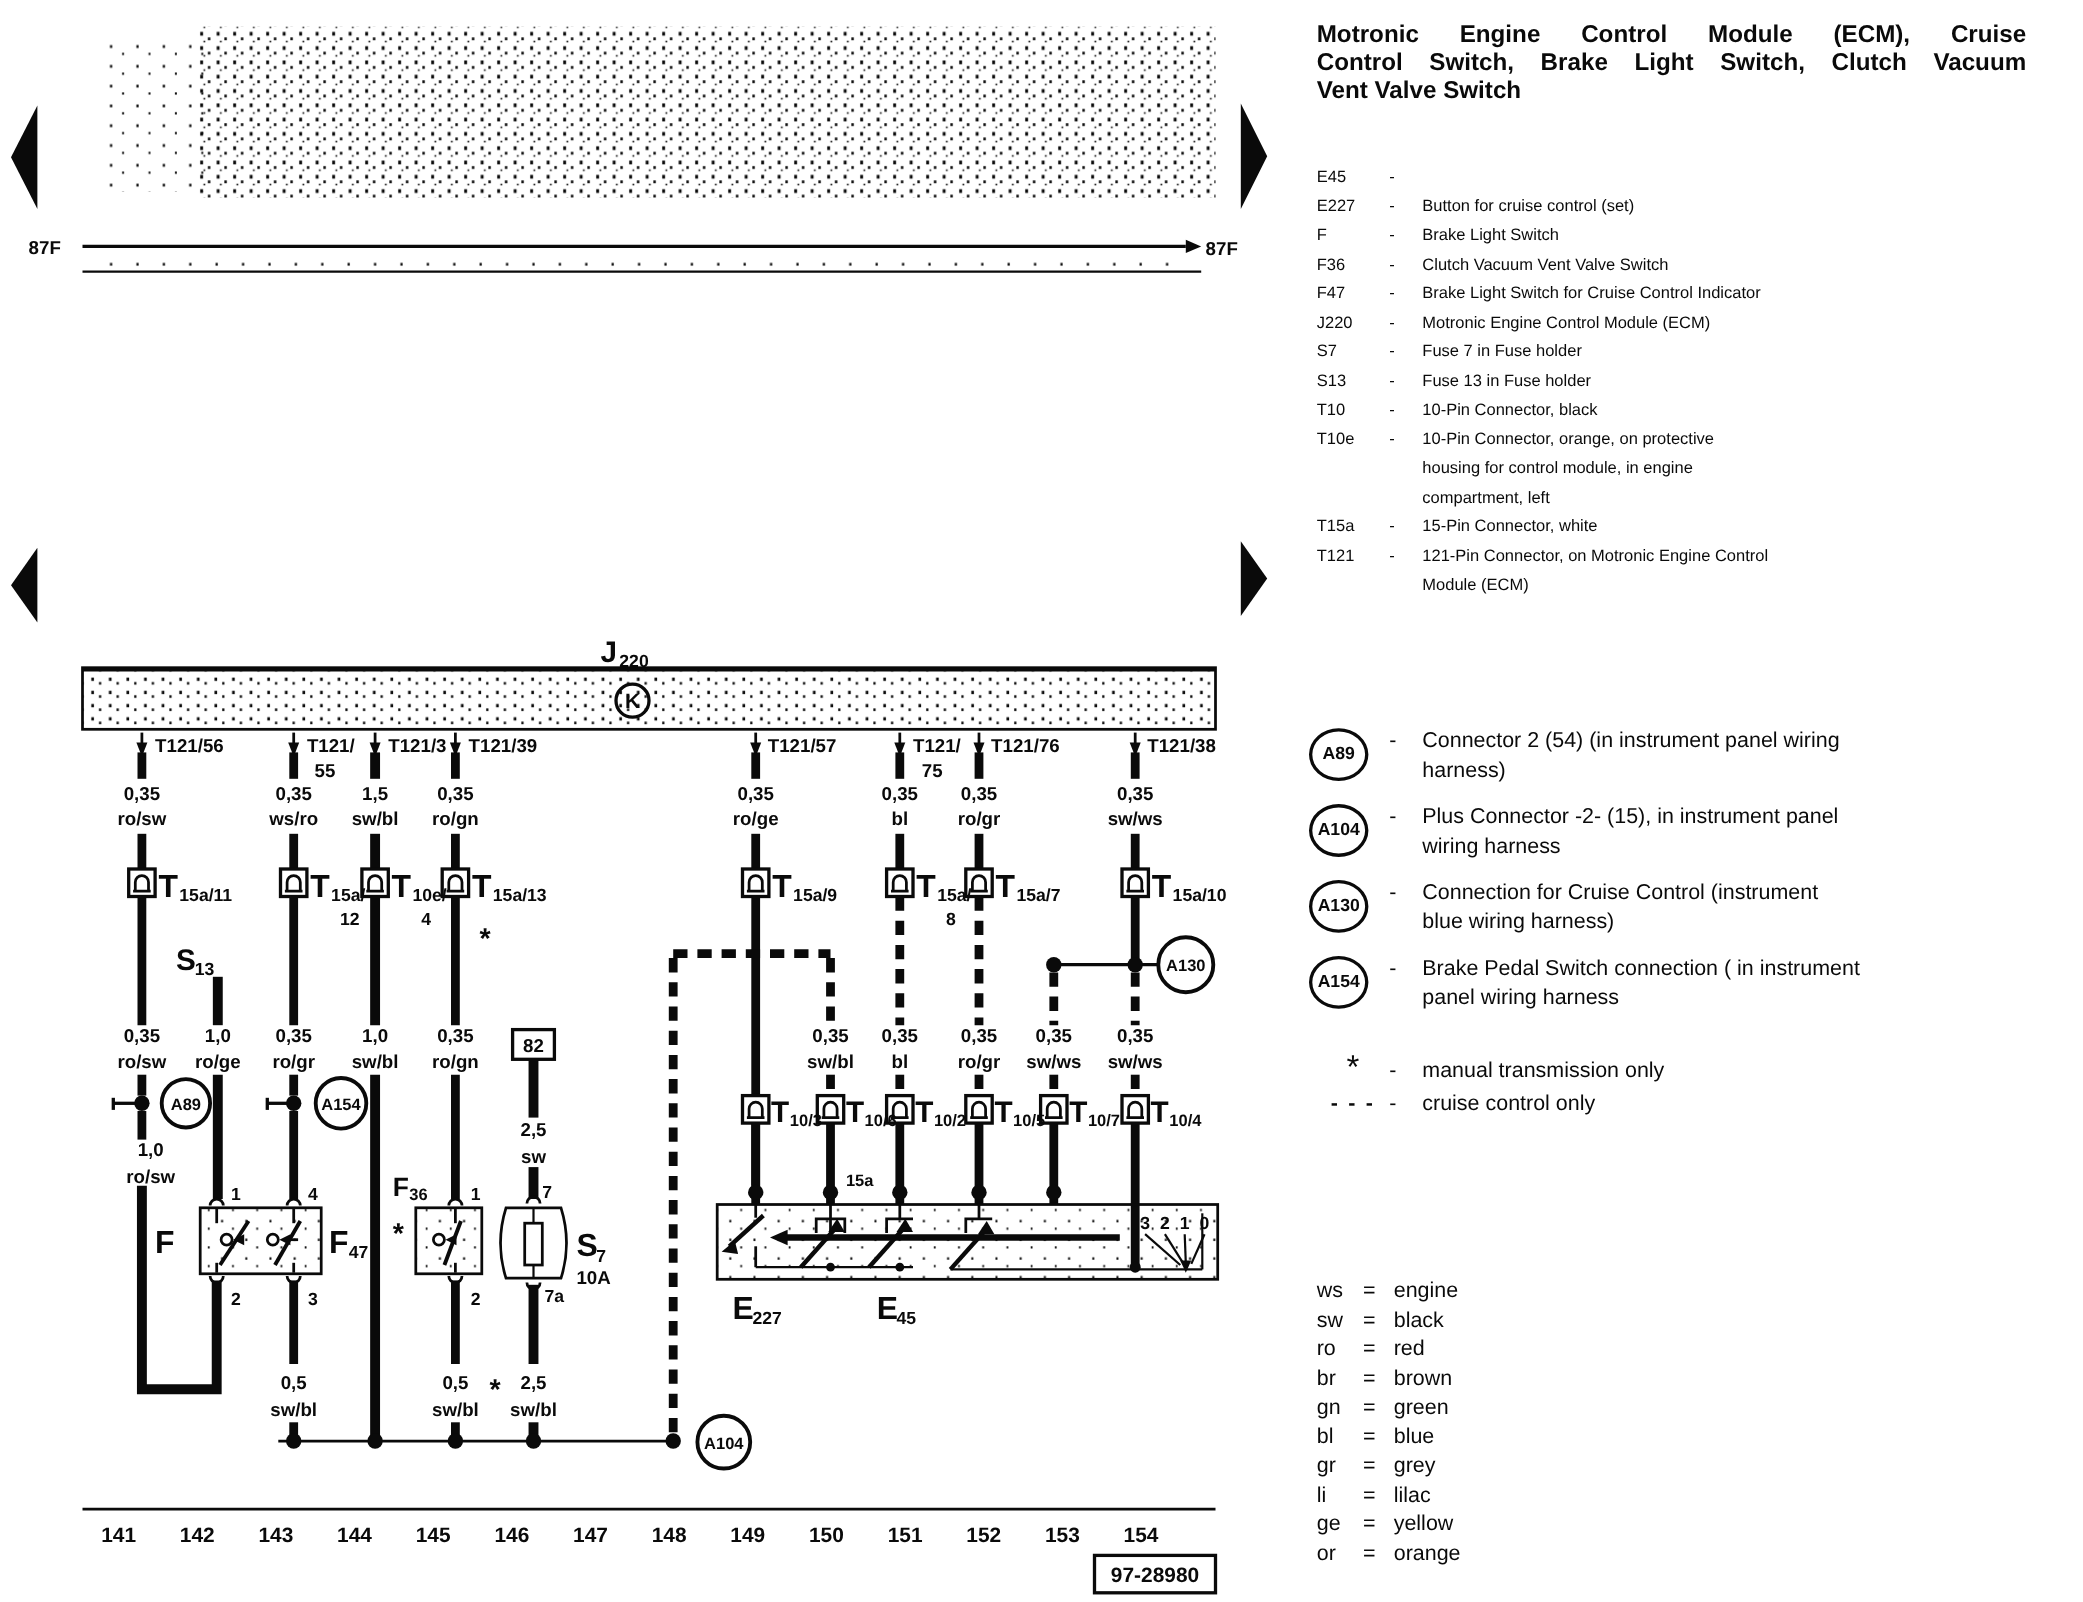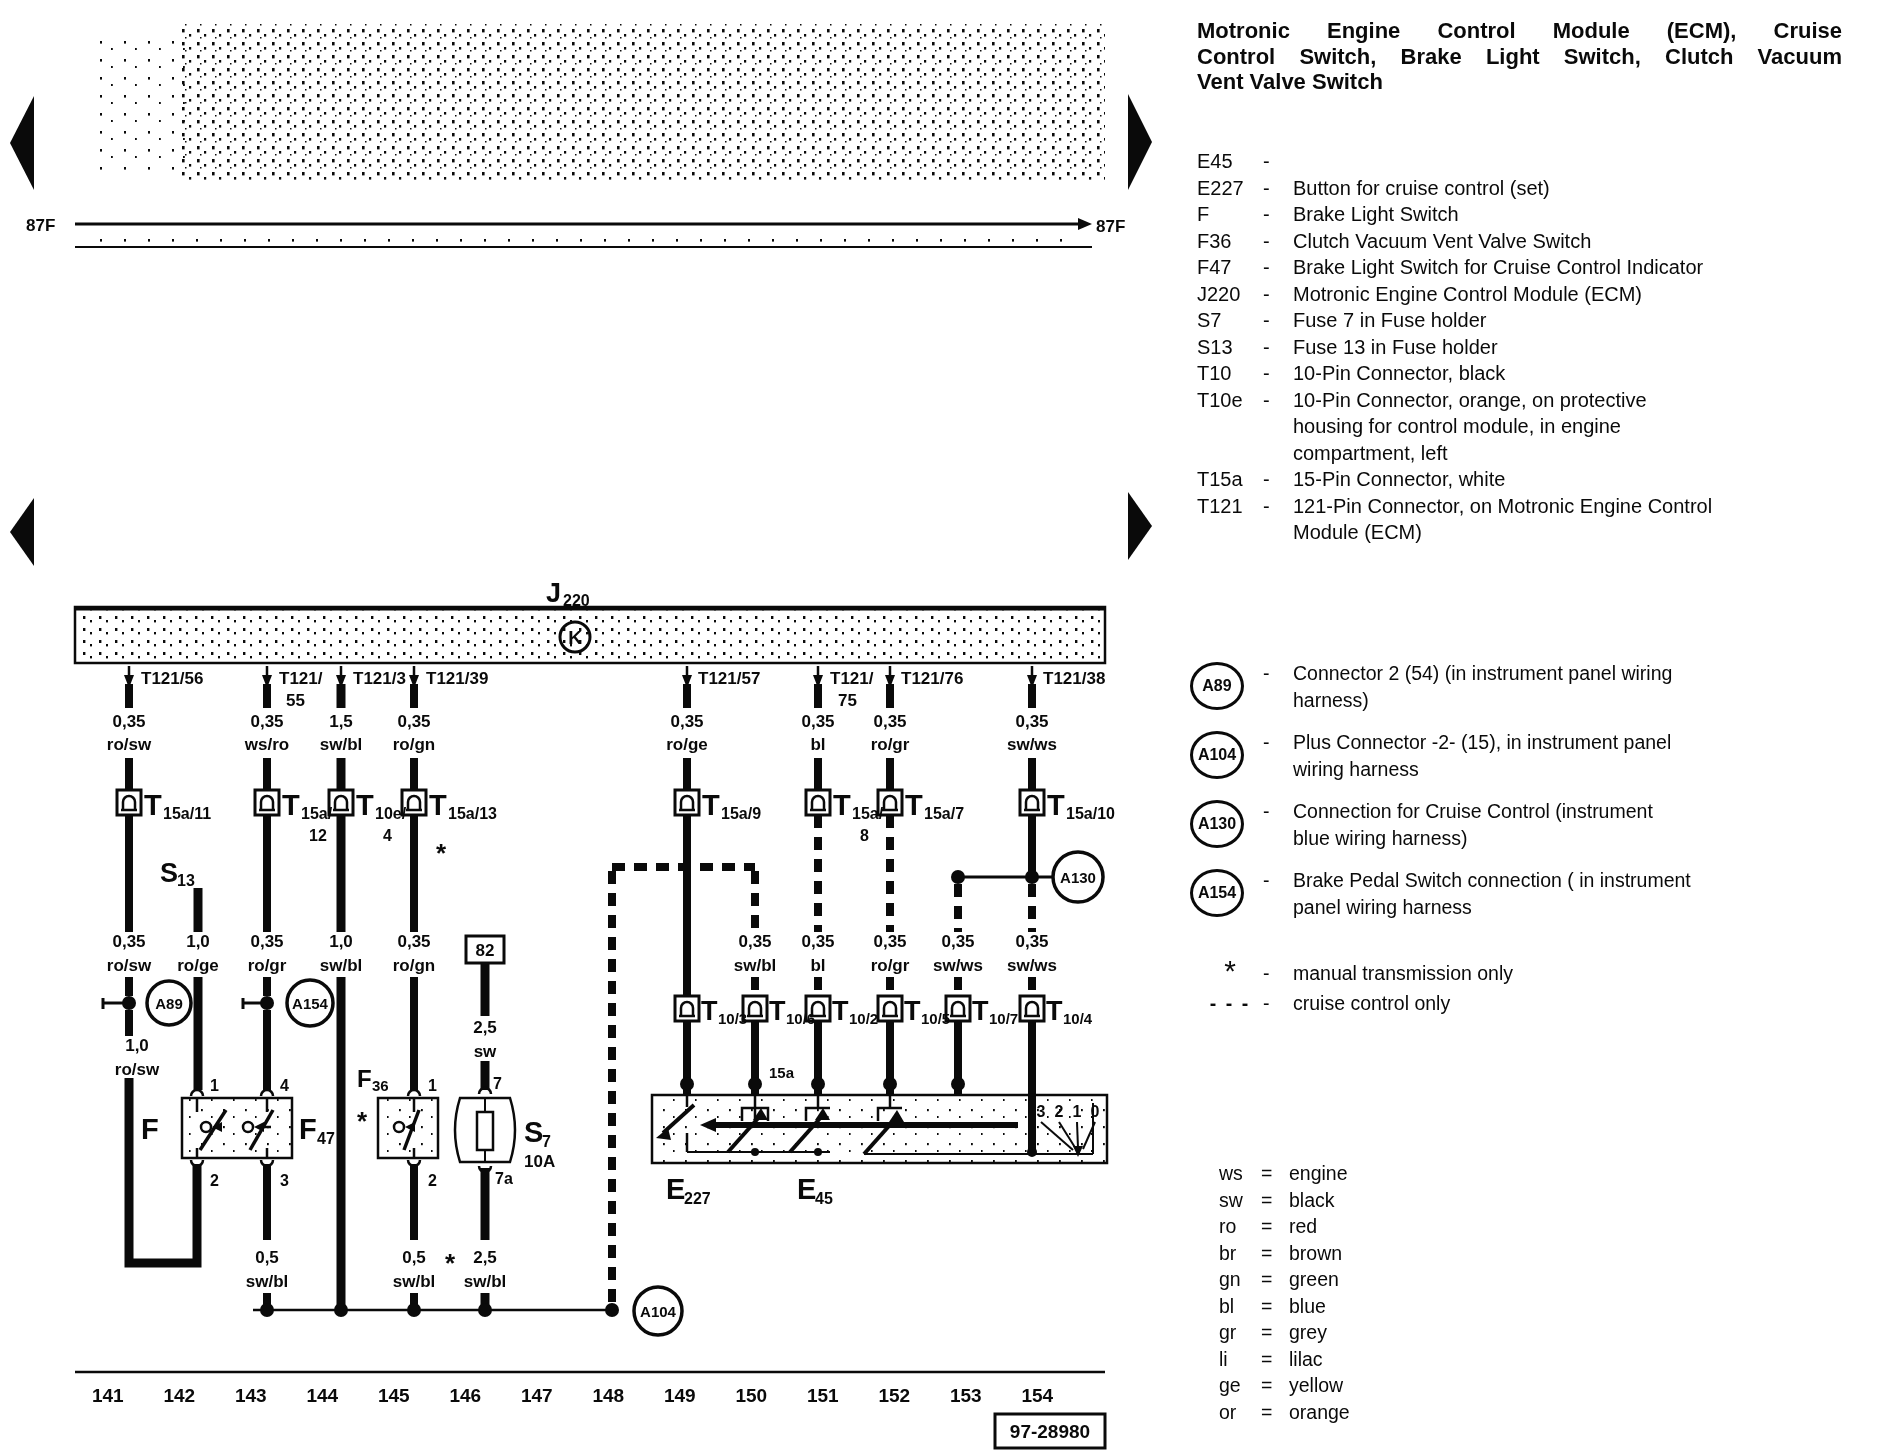--- a/index.html
+++ b/index.html
@@ -16,37 +16,37 @@
   .thin3{stroke:#0a0a0a;stroke-width:3;fill:none;}
   .blk{fill:#0a0a0a;}
   .obox{fill:#fff;stroke:#0a0a0a;stroke-width:3;}
   .cmp{stroke:#0a0a0a;stroke-width:2.5;}
   .ring{fill:#fff;stroke:#0a0a0a;stroke-width:3.5;}
 
   .panel{position:absolute;left:1160px;top:0;width:734px;height:1456px;}
   .title{position:absolute;left:37px;top:18px;width:645px;font-size:22px;font-weight:bold;line-height:1.16;}
   .title .jl{text-align:justify;text-align-last:justify;}
   .legend{position:absolute;left:37px;top:148px;width:680px;}
-  .lrow{display:flex;font-size:20px;line-height:26.5px;align-items:flex-start;}
+  .lrow{display:flex;font-size:15px;line-height:26.5px;align-items:flex-start;}
   .lcode{width:66px;flex:none;}
   .ldash{width:30px;flex:none;}
   .ldesc{flex:none;width:480px;white-space:pre-line;}
   .circles{position:absolute;left:30px;top:660px;width:690px;}
   .crow{display:flex;align-items:flex-start;margin-bottom:16px;font-size:19.5px;line-height:26.5px;}
   .ccol{width:73px;flex:none;padding-top:2px;}
   .cring{display:inline-block;width:48px;height:42px;border:3.5px solid #0a0a0a;border-radius:50%;
          text-align:center;line-height:42px;font-size:16px;font-weight:bold;}
   .notes{position:absolute;left:37px;top:958px;width:680px;}
   .nrow{display:flex;font-size:19.5px;line-height:30px;align-items:flex-start;}
   .ncode{width:66px;flex:none;text-align:center;}
   .nrow:first-child .ncode{font-size:30px;line-height:26px;}
   .nrow:last-child .ncode{font-weight:bold;letter-spacing:2px;}
   .colors{position:absolute;left:37px;top:1160px;font-size:19.5px;line-height:26.5px;}
   .corow{display:flex;}
-  .cocode{width:42px;flex:none;margin-left:22px;}
+  .cocode{width:42px;flex:none;}
   .coeq{width:28px;flex:none;}
 </style>
 </head>
 <body>
 
 <div class="stage">
 
 <svg width="1160" height="1456" viewBox="0 0 1160 1456" xmlns="http://www.w3.org/2000/svg">
   <defs>
     <pattern id="band" width="15" height="13" patternUnits="userSpaceOnUse">

